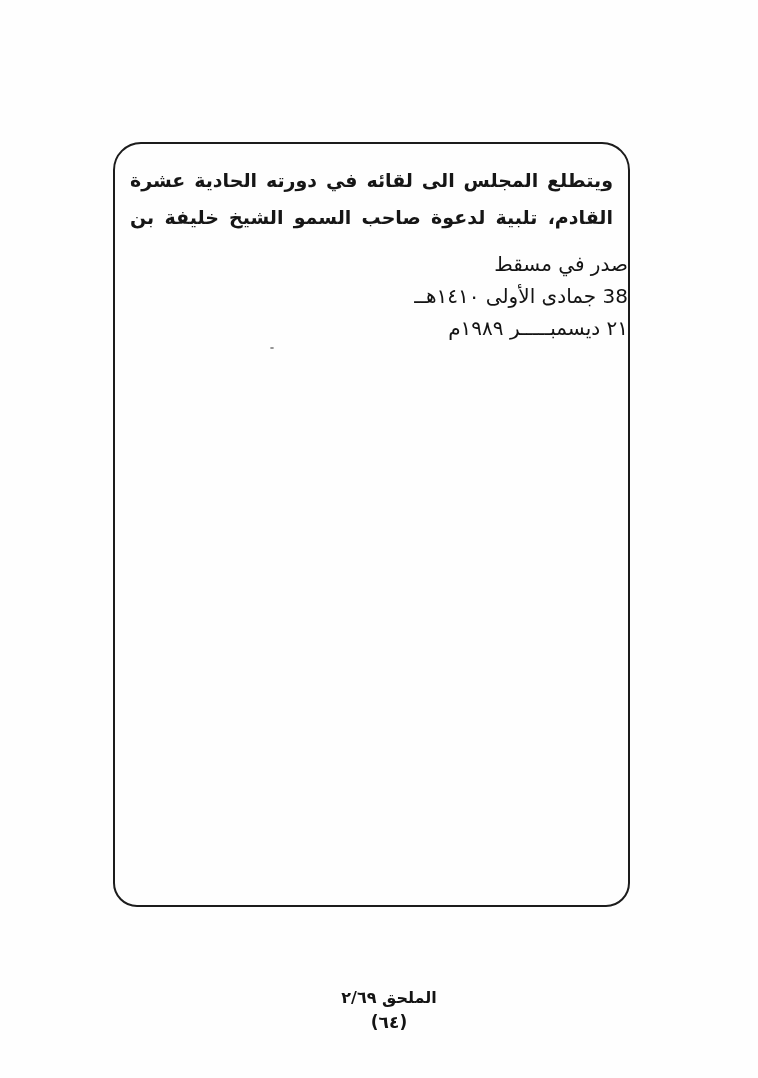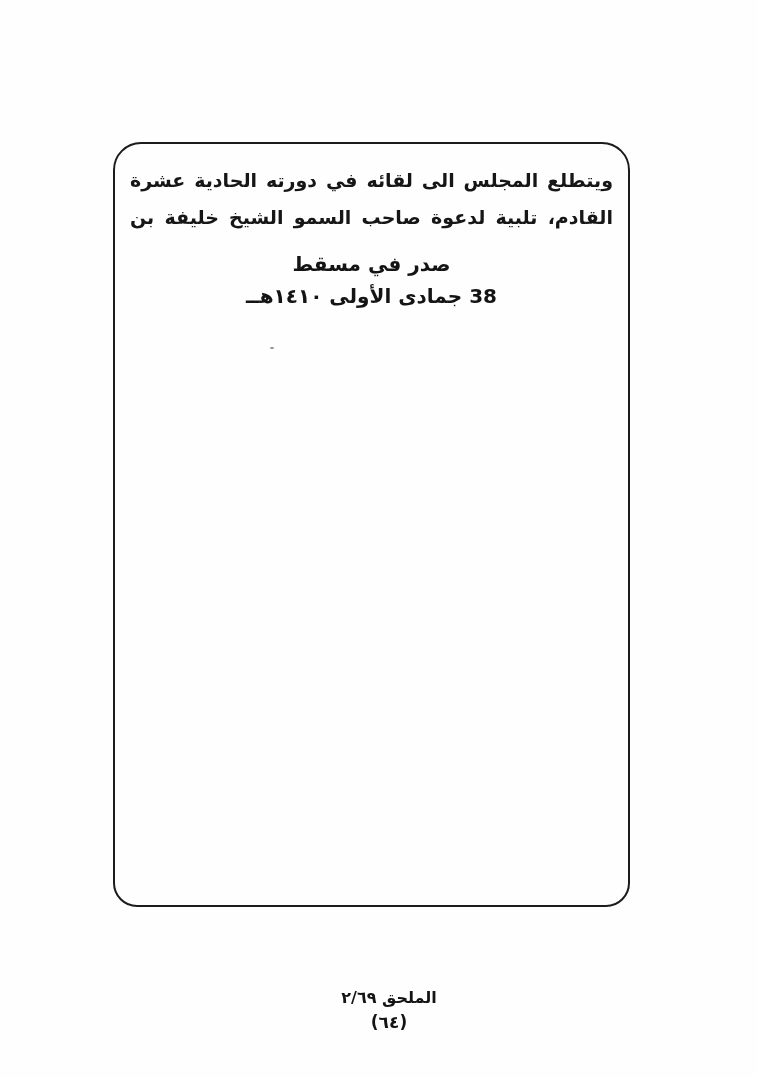--- a/index.html
+++ b/index.html
@@ -41,22 +41,21 @@
     line-height: 37px;
     overflow: hidden;
     white-space: normal;
   }
   .issued-block {
     position: absolute;
     top: 104px;
     left: 0;
     right: 0;
     direction: rtl;
-    text-align: center;
-    font-weight: bold;
+    font-weight: normal;
     font-size: 20px;
     line-height: 32px;
     color: #141414;
   }
   .issued-line { display: block; }
   .ink-speck {
     position: absolute;
     left: 270px;
     top: 347px;
     width: 4px;
@@ -95,20 +94,21 @@
   <div class="frame">
 
     <div class="body-paragraph">
       <div class="body-line">ويتطلع المجلس الى لقائه في دورته الحادية عشرة في دولة قطر في شهر ديسمبر</div>
       <div class="body-line">القادم، تلبية لدعوة صاحب السمو الشيخ خليفة بن حمد آل ثاني أمير دولة قطر.</div>
     </div>
 
     <div class="issued-block">
       <span class="issued-line">صدر في مسقط</span>
       <span class="issued-line">38 جمادى الأولى ١٤١٠هــ</span>
+      <span class="issued-line">٢١ ديسمبـــــر ١٩٨٩م</span>
     </div>
 
   </div>
 
   <div class="ink-speck"></div>
 
   <div class="footer">
     <span class="appendix-label">الملحق ٢/٦٩</span>
     <span class="page-number">(٦٤)</span>
   </div>

